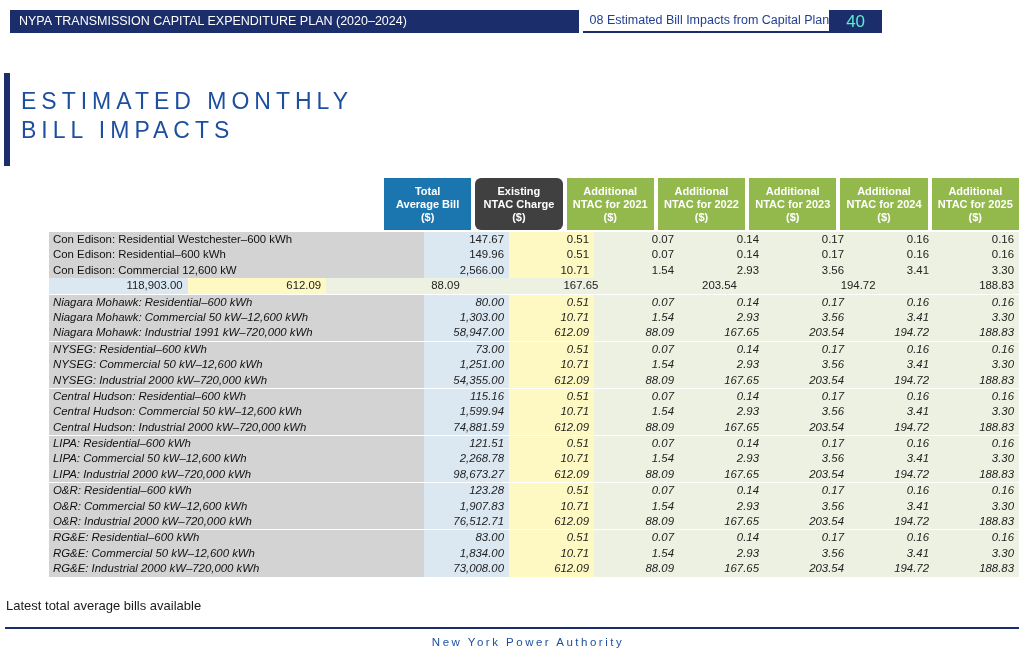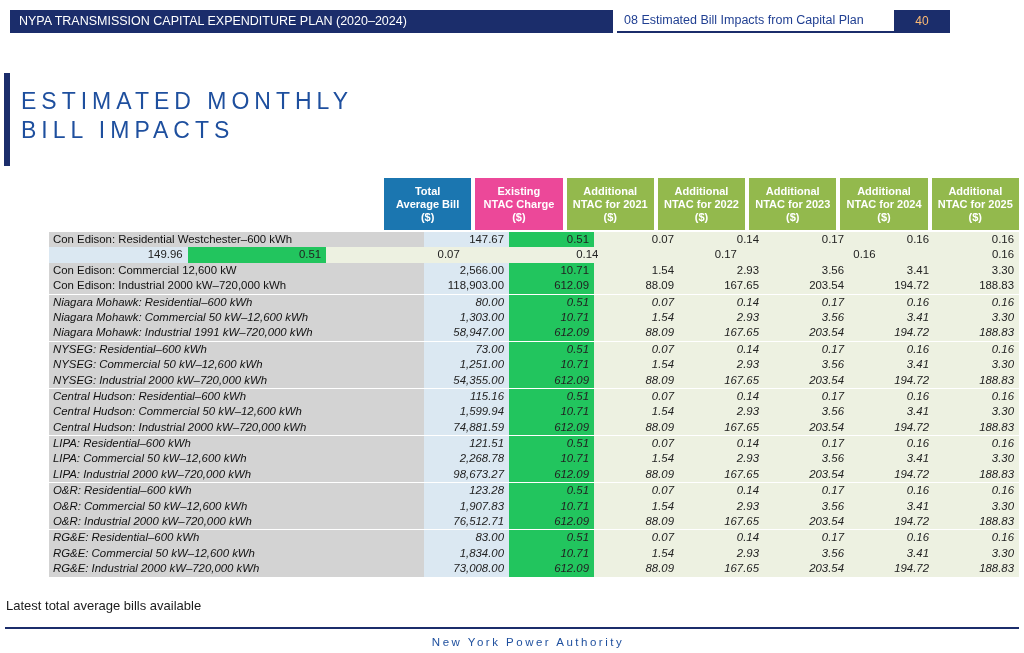--- a/index.html
+++ b/index.html
@@ -1,50 +1,50 @@
 <!DOCTYPE html>
 <html><head>
 <meta charset="utf-8">
 <style>
   * { margin:0; padding:0; box-sizing:border-box; }
   html,body { width:1024px; height:653px; background:#ffffff;
     font-family:"Liberation Sans","DejaVu Sans",sans-serif; color:#1a1a1a; }
   #page { position:relative; width:1024px; height:653px; background:#fff; overflow:hidden; }
 
   
-  .topband { position:absolute; left:10px; top:10px; width:940px; height:23px; display:flex;justify-content:space-between; }
+  .topband { position:absolute; left:10px; top:10px; width:872px; height:23px; display:flex;justify-content:space-between; }
   .topband .bar-left { width:603px; height:23px; background:#1b2d6b; color:#fff;
     font-size:12.5px; line-height:23px; padding-left:9px; white-space:nowrap; }
   .topband .bar-mid { flex:1; height:23px; border-bottom:2.5px solid #1b2d6b;
     color:#203f92; font-size:12.5px; line-height:21px; padding-left:7px; margin-left:4px; white-space:nowrap; }
-  .topband .bar-page { width:56px; height:23px; background:#1b2d6b; color:#fdba74;
-    font-size:12px; line-height:23px; text-align:center; }
+  .topband .bar-page { width:56px; height:23px; background:#1b2d6b; color:#5eead4;
+    font-size:17px; line-height:23px; text-align:center; }
 
   
   .accent { position:absolute; left:4px; top:73px; width:6px; height:93px; background:#1b2d6b; }
   .pagetitle { position:absolute; left:21px; top:87px; color:#1e4f9e;
     font-size:23px; line-height:29px; letter-spacing:5px; font-weight:400; white-space:pre-line; }
 
   
   .tbl { position:absolute; left:5px; top:178px; width:1014px; }
   .trow { display:flex; gap:4px; }
   .hspacer { width:375px; flex:none; }
   .hcell { flex:1; height:52px; display:flex; align-items:center; justify-content:center;
     text-align:center; color:#fff; font-size:11px; font-weight:bold; line-height:13px; white-space:pre-line; }
   .h-blue  { background:#1b76b0; }
-  .h-navy  { background:#ec4899; }
+  .h-navy  { background:#404040;border-radius:6px; }
   .h-green { background:#93b94d; }
   .thead { margin-bottom:2px; }
   .group + .group { margin-top:1px;font-style:italic; }
   .brow { display:flex; gap:0; height:15.4px;padding-left:44px; }
   .cell-label { width:375px; flex:none; background:#d3d3d3; font-size:11.4px; line-height:15.4px;
     padding-left:4px; white-space:nowrap; overflow:hidden; color:#111; }
   .cell { flex:1; font-size:11.4px; line-height:15.4px; text-align:right; padding-right:5px; color:#222; }
   .v-blue  { background:#dbe8f2; }
-  .v-navy  { background:#22c55e; }
+  .v-navy  { background:#fef9c3; }
   .v-green { background:#edf1e1; }
 
   
   .footnote { position:absolute; left:6px; top:598px; font-size:13px; color:#1a1a1a; }
   .botline { position:absolute; left:5px; top:627px; width:1014px; height:2px; background:#1b2d6b; }
   .botbrand { position:absolute; left:16px; top:636px; width:1024px; text-align:center;
     color:#1e4f9e; font-size:11.5px; letter-spacing:2.5px; }
 </style>
 </head>
 <body>
@@ -94,40 +94,40 @@
             <div class="cell-label">Con Edison: Residential Westchester–600 kWh</div>
             <div class="cell v-blue">147.67</div>
             <div class="cell v-navy">0.51</div>
             <div class="cell v-green">0.07</div>
             <div class="cell v-green">0.14</div>
             <div class="cell v-green">0.17</div>
             <div class="cell v-green">0.16</div>
             <div class="cell v-green">0.16</div>
           </div>
           <div class="brow">
+            <div class="cell-label">Con Edison: Residential–600 kWh</div>
             <div class="cell v-blue">149.96</div>
             <div class="cell v-navy">0.51</div>
             <div class="cell v-green">0.07</div>
             <div class="cell v-green">0.14</div>
             <div class="cell v-green">0.17</div>
             <div class="cell v-green">0.16</div>
             <div class="cell v-green">0.16</div>
           </div>
           <div class="brow">
             <div class="cell-label">Con Edison: Commercial 12,600 kW</div>
             <div class="cell v-blue">2,566.00</div>
             <div class="cell v-navy">10.71</div>
             <div class="cell v-green">1.54</div>
             <div class="cell v-green">2.93</div>
             <div class="cell v-green">3.56</div>
             <div class="cell v-green">3.41</div>
             <div class="cell v-green">3.30</div>
           </div>
           <div class="brow">
-            <div class="cell-label">Con Edison: Industrial 2000 kW–720,000 kWh</div>
             <div class="cell v-blue">118,903.00</div>
             <div class="cell v-navy">612.09</div>
             <div class="cell v-green">88.09</div>
             <div class="cell v-green">167.65</div>
             <div class="cell v-green">203.54</div>
             <div class="cell v-green">194.72</div>
             <div class="cell v-green">188.83</div>
           </div>
         </div>
         <div class="group">

